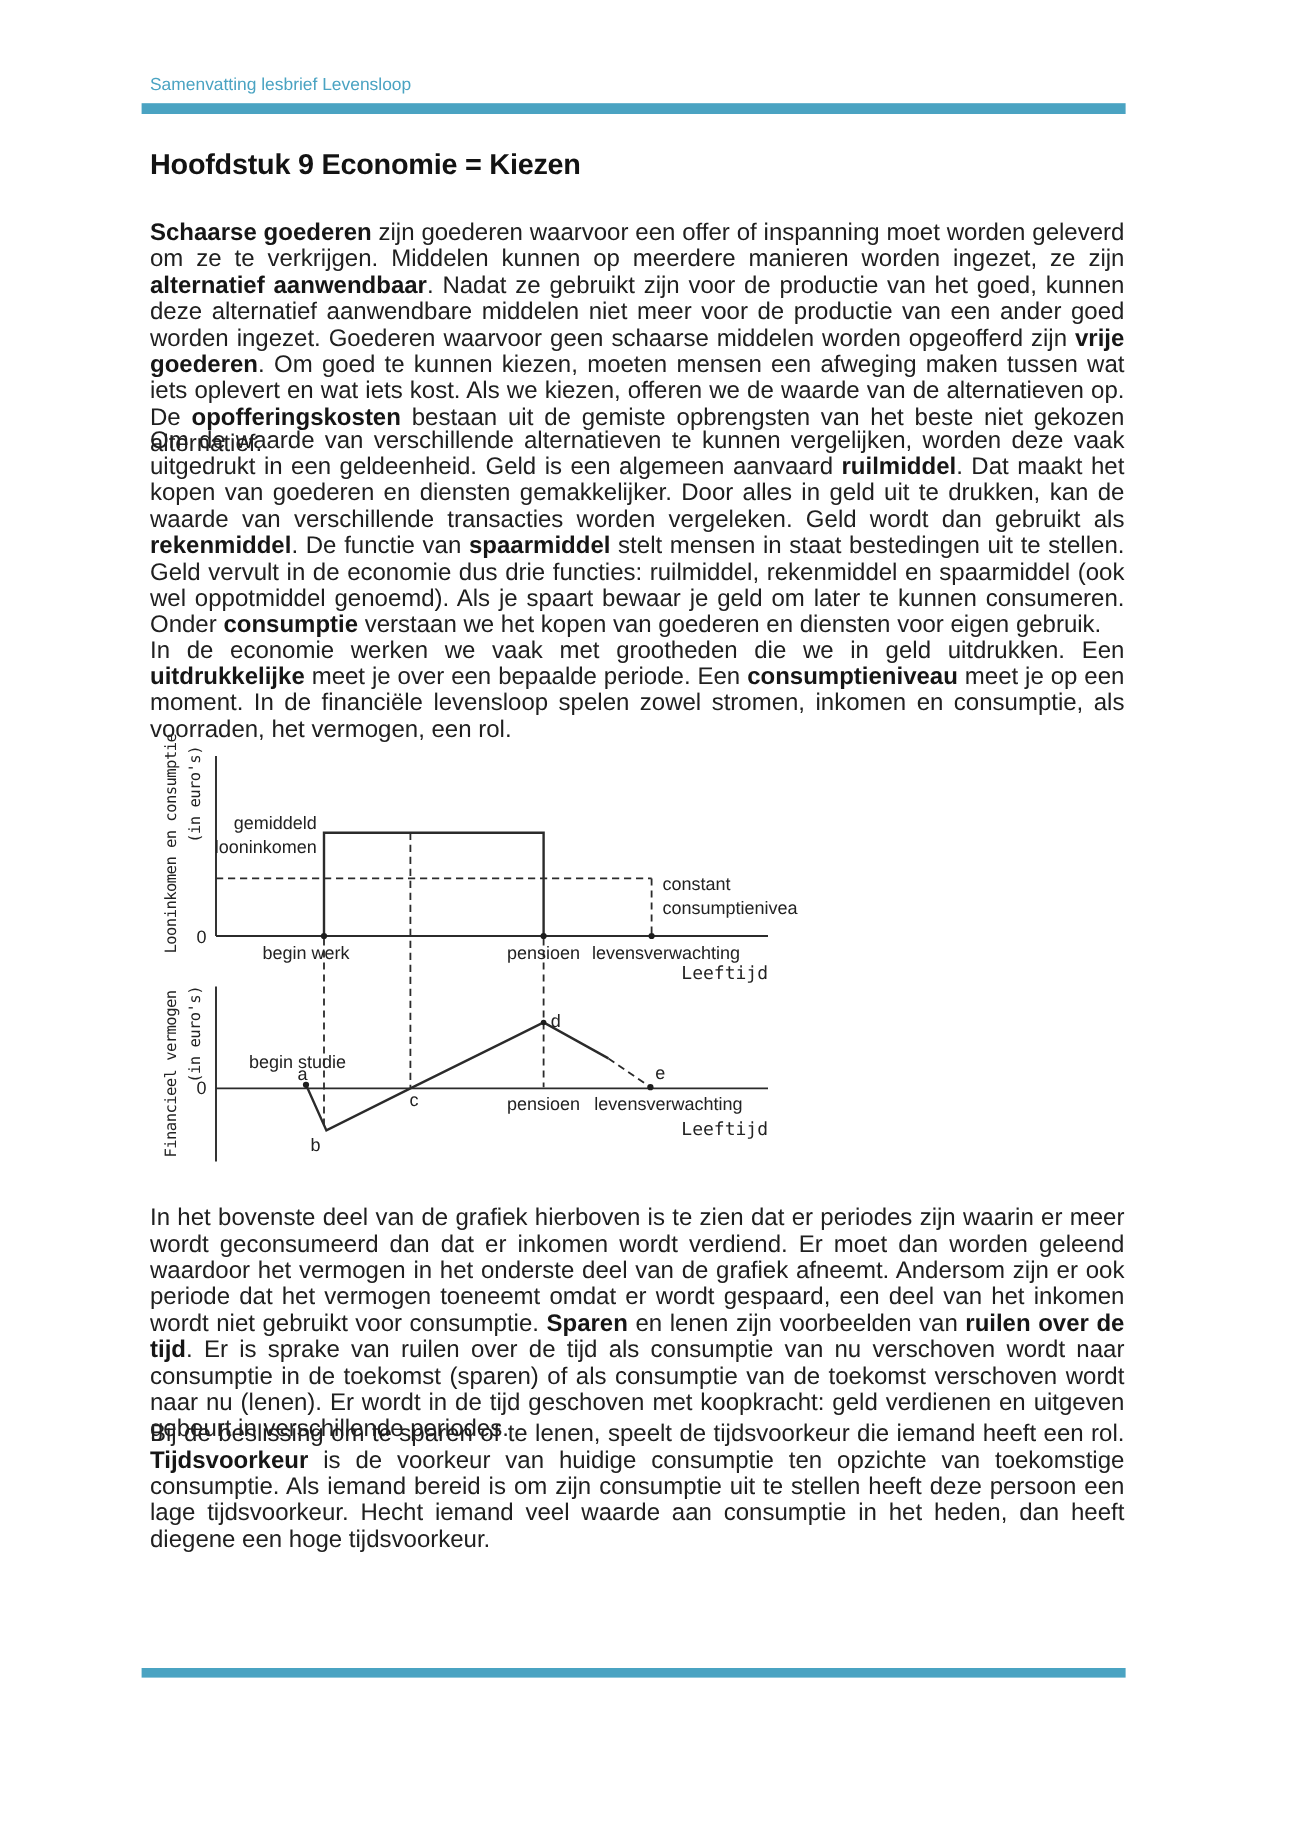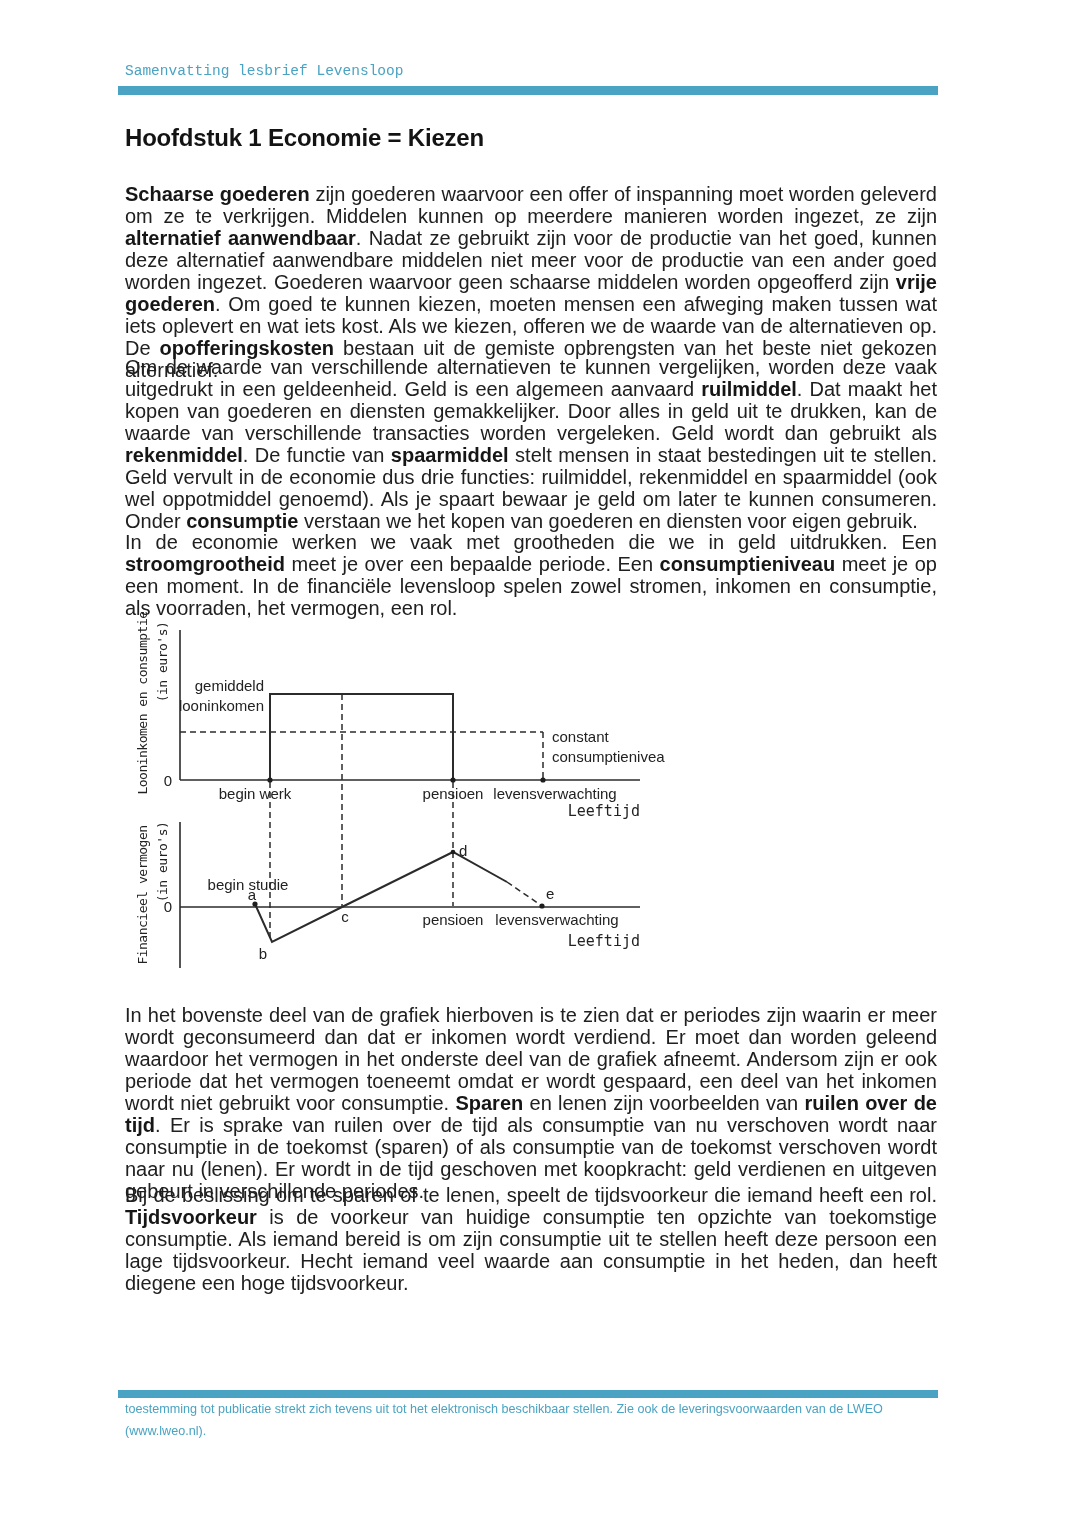--- a/index.html
+++ b/index.html
@@ -7,21 +7,21 @@
     position:relative;
     width:1080px;height:1527px;
     background:#ffffff;
     font-family:"Liberation Sans",sans-serif;
     color:#1d1d1d;
     margin:0 auto;
     overflow:hidden;
   }
   .abs{position:absolute;}
   
-  .hdr-text{font-size:14.5px;color:#4aa3c2;font-family:Liberation Mono, monospace;}
+  .hdr-text{font-size:14.5px;color:#4aa3c2;}
   .hdr-rule{background:#4aa3c2;height:9px;width:820px;left:118px;top:86px;}
   
   .title{
     left:125px;top:124px;width:812px;
     font-size:24px;font-weight:700;color:#131313;
     letter-spacing:-0.2px;
   }
   
   .para{
     left:125px;width:812px;
@@ -48,25 +48,25 @@
   .ftr-line1{text-align:justify;text-align-last:justify;}
 </style>
 </head>
 <body>
 
 <div class="page">
 
   <div class="abs hdr-text" style="left:125px;top:63px;">Samenvatting lesbrief Levensloop</div>
   <div class="abs hdr-rule"></div>
 
-  <div class="abs title">Hoofdstuk 1 Economie = Kiezen</div>
+  <div class="abs title">Hoofdstuk 9 Economie = Kiezen</div>
 
   <div class="abs para" style="top:183px;"><strong>Schaarse goederen</strong> zijn goederen waarvoor een offer of inspanning moet worden geleverd om ze te verkrijgen. Middelen kunnen op meerdere manieren worden ingezet, ze zijn <strong>alternatief aanwendbaar</strong>. Nadat ze gebruikt zijn voor de productie van het goed, kunnen deze alternatief aanwendbare middelen niet meer voor de productie van een ander goed worden ingezet. Goederen waarvoor geen schaarse middelen worden opgeofferd zijn <strong>vrije goederen</strong>. Om goed te kunnen kiezen, moeten mensen een afweging maken tussen wat iets oplevert en wat iets kost. Als we kiezen, offeren we de waarde van de alternatieven op. De <strong>opofferingskosten</strong> bestaan uit de gemiste opbrengsten van het beste niet gekozen alternatief.</div>
   <div class="abs para" style="top:356px;">Om de waarde van verschillende alternatieven te kunnen vergelijken, worden deze vaak uitgedrukt in een geldeenheid. Geld is een algemeen aanvaard <strong>ruilmiddel</strong>. Dat maakt het kopen van goederen en diensten gemakkelijker. Door alles in geld uit te drukken, kan de waarde van verschillende transacties worden vergeleken. Geld wordt dan gebruikt als <strong>rekenmiddel</strong>. De functie van <strong>spaarmiddel</strong> stelt mensen in staat bestedingen uit te stellen. Geld vervult in de economie dus drie functies: ruilmiddel, rekenmiddel en spaarmiddel (ook wel oppotmiddel genoemd). Als je spaart bewaar je geld om later te kunnen consumeren. Onder <strong>consumptie</strong> verstaan we het kopen van goederen en diensten voor eigen gebruik.</div>
-  <div class="abs para" style="top:531px;">In de economie werken we vaak met grootheden die we in geld uitdrukken. Een <strong>stroomgrootheid</strong> meet je over een bepaalde periode. Een <strong>consumptieniveau</strong> meet je op een moment. In de financiële levensloop spelen zowel stromen, inkomen en consumptie, als voorraden, het vermogen, een rol.</div>
+  <div class="abs para" style="top:531px;">In de economie werken we vaak met grootheden die we in geld uitdrukken. Een <strong>uitdrukkelijke</strong> meet je over een bepaalde periode. Een <strong>consumptieniveau</strong> meet je op een moment. In de financiële levensloop spelen zowel stromen, inkomen en consumptie, als voorraden, het vermogen, een rol.</div>
   <div class="abs para" style="top:1004px;">In het bovenste deel van de grafiek hierboven is te zien dat er periodes zijn waarin er meer wordt geconsumeerd dan dat er inkomen wordt verdiend. Er moet dan worden geleend waardoor het vermogen in het onderste deel van de grafiek afneemt. Andersom zijn er ook periode dat het vermogen toeneemt omdat er wordt gespaard, een deel van het inkomen wordt niet gebruikt voor consumptie. <strong>Sparen</strong> en lenen zijn voorbeelden van <strong>ruilen over de tijd</strong>. Er is sprake van ruilen over de tijd als consumptie van nu verschoven wordt naar consumptie in de toekomst (sparen) of als consumptie van de toekomst verschoven wordt naar nu (lenen). Er wordt in de tijd geschoven met koopkracht: geld verdienen en uitgeven gebeurt in verschillende periodes.</div>
   <div class="abs para" style="top:1184px;">Bij de beslissing om te sparen of te lenen, speelt de tijdsvoorkeur die iemand heeft een rol. <strong>Tijdsvoorkeur</strong> is de voorkeur van huidige consumptie ten opzichte van toekomstige consumptie. Als iemand bereid is om zijn consumptie uit te stellen heeft deze persoon een lage tijdsvoorkeur. Hecht iemand veel waarde aan consumptie in het heden, dan heeft diegene een hoge tijdsvoorkeur.</div>
 
   <svg class="abs figure" width="545" height="380" viewBox="120 612 545 380">
 
     <g>
 
       <path class="fig-line" d="M180,630 V780"></path>
       <path class="fig-line" d="M180,780 H640"></path>
 
@@ -118,16 +118,15 @@
       <text class="fig-sans" x="459" y="856">d</text>
       <text class="fig-sans" x="546" y="899">e</text>
       <text class="fig-sans" x="453" y="925" text-anchor="middle">pensioen</text>
       <text class="fig-sans" x="557" y="925" text-anchor="middle">levensverwachting</text>
       <text class="fig-mono" x="640" y="946" text-anchor="end">Leeftijd</text>
     </g>
   </svg>
 
   <div class="abs ftr-rule"></div>
   <div class="abs ftr-text" style="top:1398px;">
-    <div>toestemming tot publicatie strekt zich tevens uit tot het elektronisch beschikbaar stellen. Zie ook de leveringsvoorwaarden van de LWEO (www.lweo.nl).</div>
   </div>
 
 </div>
 
 </body></html>

